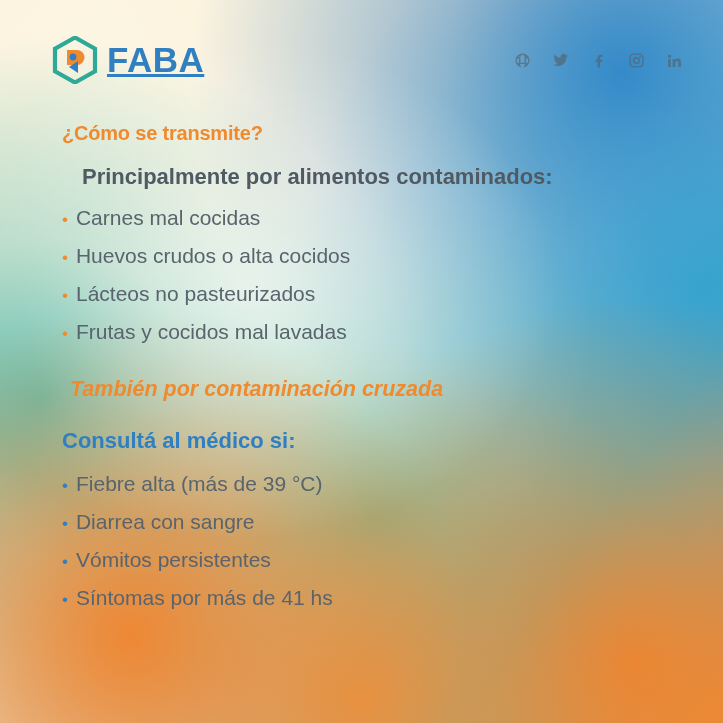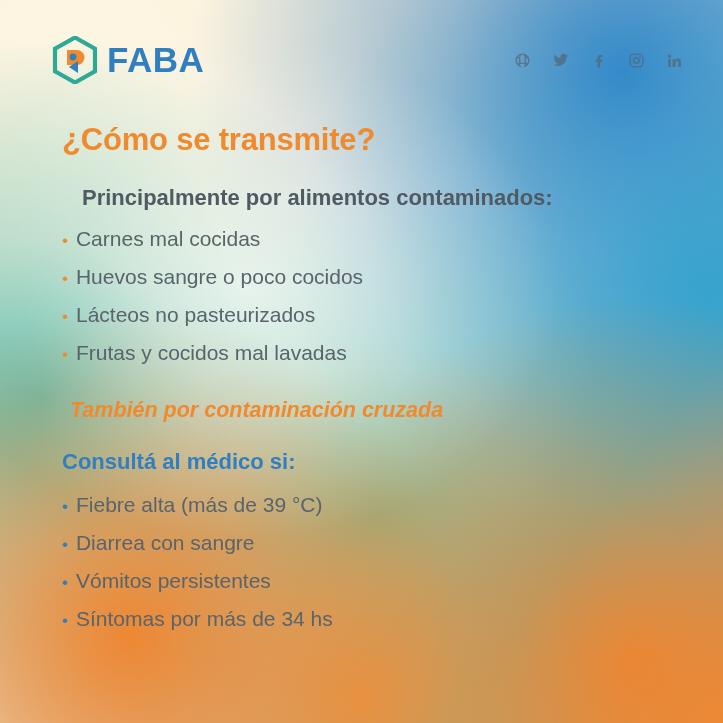--- a/index.html
+++ b/index.html
@@ -43,40 +43,41 @@
     padding: 0 40px 0 52px;
   }
   .logo { display: flex; align-items: center; gap: 9px; }
   .logo-mark { width: 46px; height: 48px; display: block; }
   .logo-word {
     font-size: 35px;
     font-weight: bold;
     letter-spacing: 0.5px;
     color: #2f7fc1;
     font-family: "Liberation Sans", sans-serif;
+    text-decoration: underline;
   }
   .social { display: flex; align-items: center; gap: 21px; }
   .social-ico {
     width: 17px; height: 17px;
     opacity: 0.62;
     display: block;
   }
   .social-ico svg { width: 100%; height: 100%; display: block; }
 
   
   .content {
     position: absolute;
     top: 122px; left: 62px; right: 40px;
   }
   h1.q {
     color: #ef8a2e;
-    font-size: 31px;
+    font-size: 20px;
     font-weight: bold;
     letter-spacing: -0.2px;
-    margin-bottom: 27px;
+    margin-bottom: 19px;
   }
   h2.sec {
     font-size: 22px;
     font-weight: bold;
     margin-bottom: 9px;
   }
   h2.sec.dark { color: #4f5a63; margin-left: 20px; }
   h2.sec.blue { color: #2f7fc1; }
   .emph {
     color: #ef8a2e;
@@ -155,21 +156,21 @@
 
     <div>
       <h2 class="sec dark">Principalmente por alimentos contaminados:</h2>
       <ul class="list">
         <li>
           <span class="bullet orange">•</span>
           <span>Carnes mal cocidas</span>
         </li>
         <li>
           <span class="bullet orange">•</span>
-          <span>Huevos sangre o poco cocidos</span>
+          <span>Huevos crudos o alta cocidos</span>
         </li>
         <li>
           <span class="bullet orange">•</span>
           <span>Lácteos no pasteurizados</span>
         </li>
         <li>
           <span class="bullet orange">•</span>
           <span>Frutas y cocidos mal lavadas</span>
         </li>
       </ul>
@@ -187,18 +188,18 @@
         <li>
           <span class="bullet blue">•</span>
           <span>Diarrea con sangre</span>
         </li>
         <li>
           <span class="bullet blue">•</span>
           <span>Vómitos persistentes</span>
         </li>
         <li>
           <span class="bullet blue">•</span>
-          <span>Síntomas por más de 34 hs</span>
+          <span>Síntomas por más de 41 hs</span>
         </li>
       </ul>
     </div>
   </div>
 </div>
 
 </body></html>

